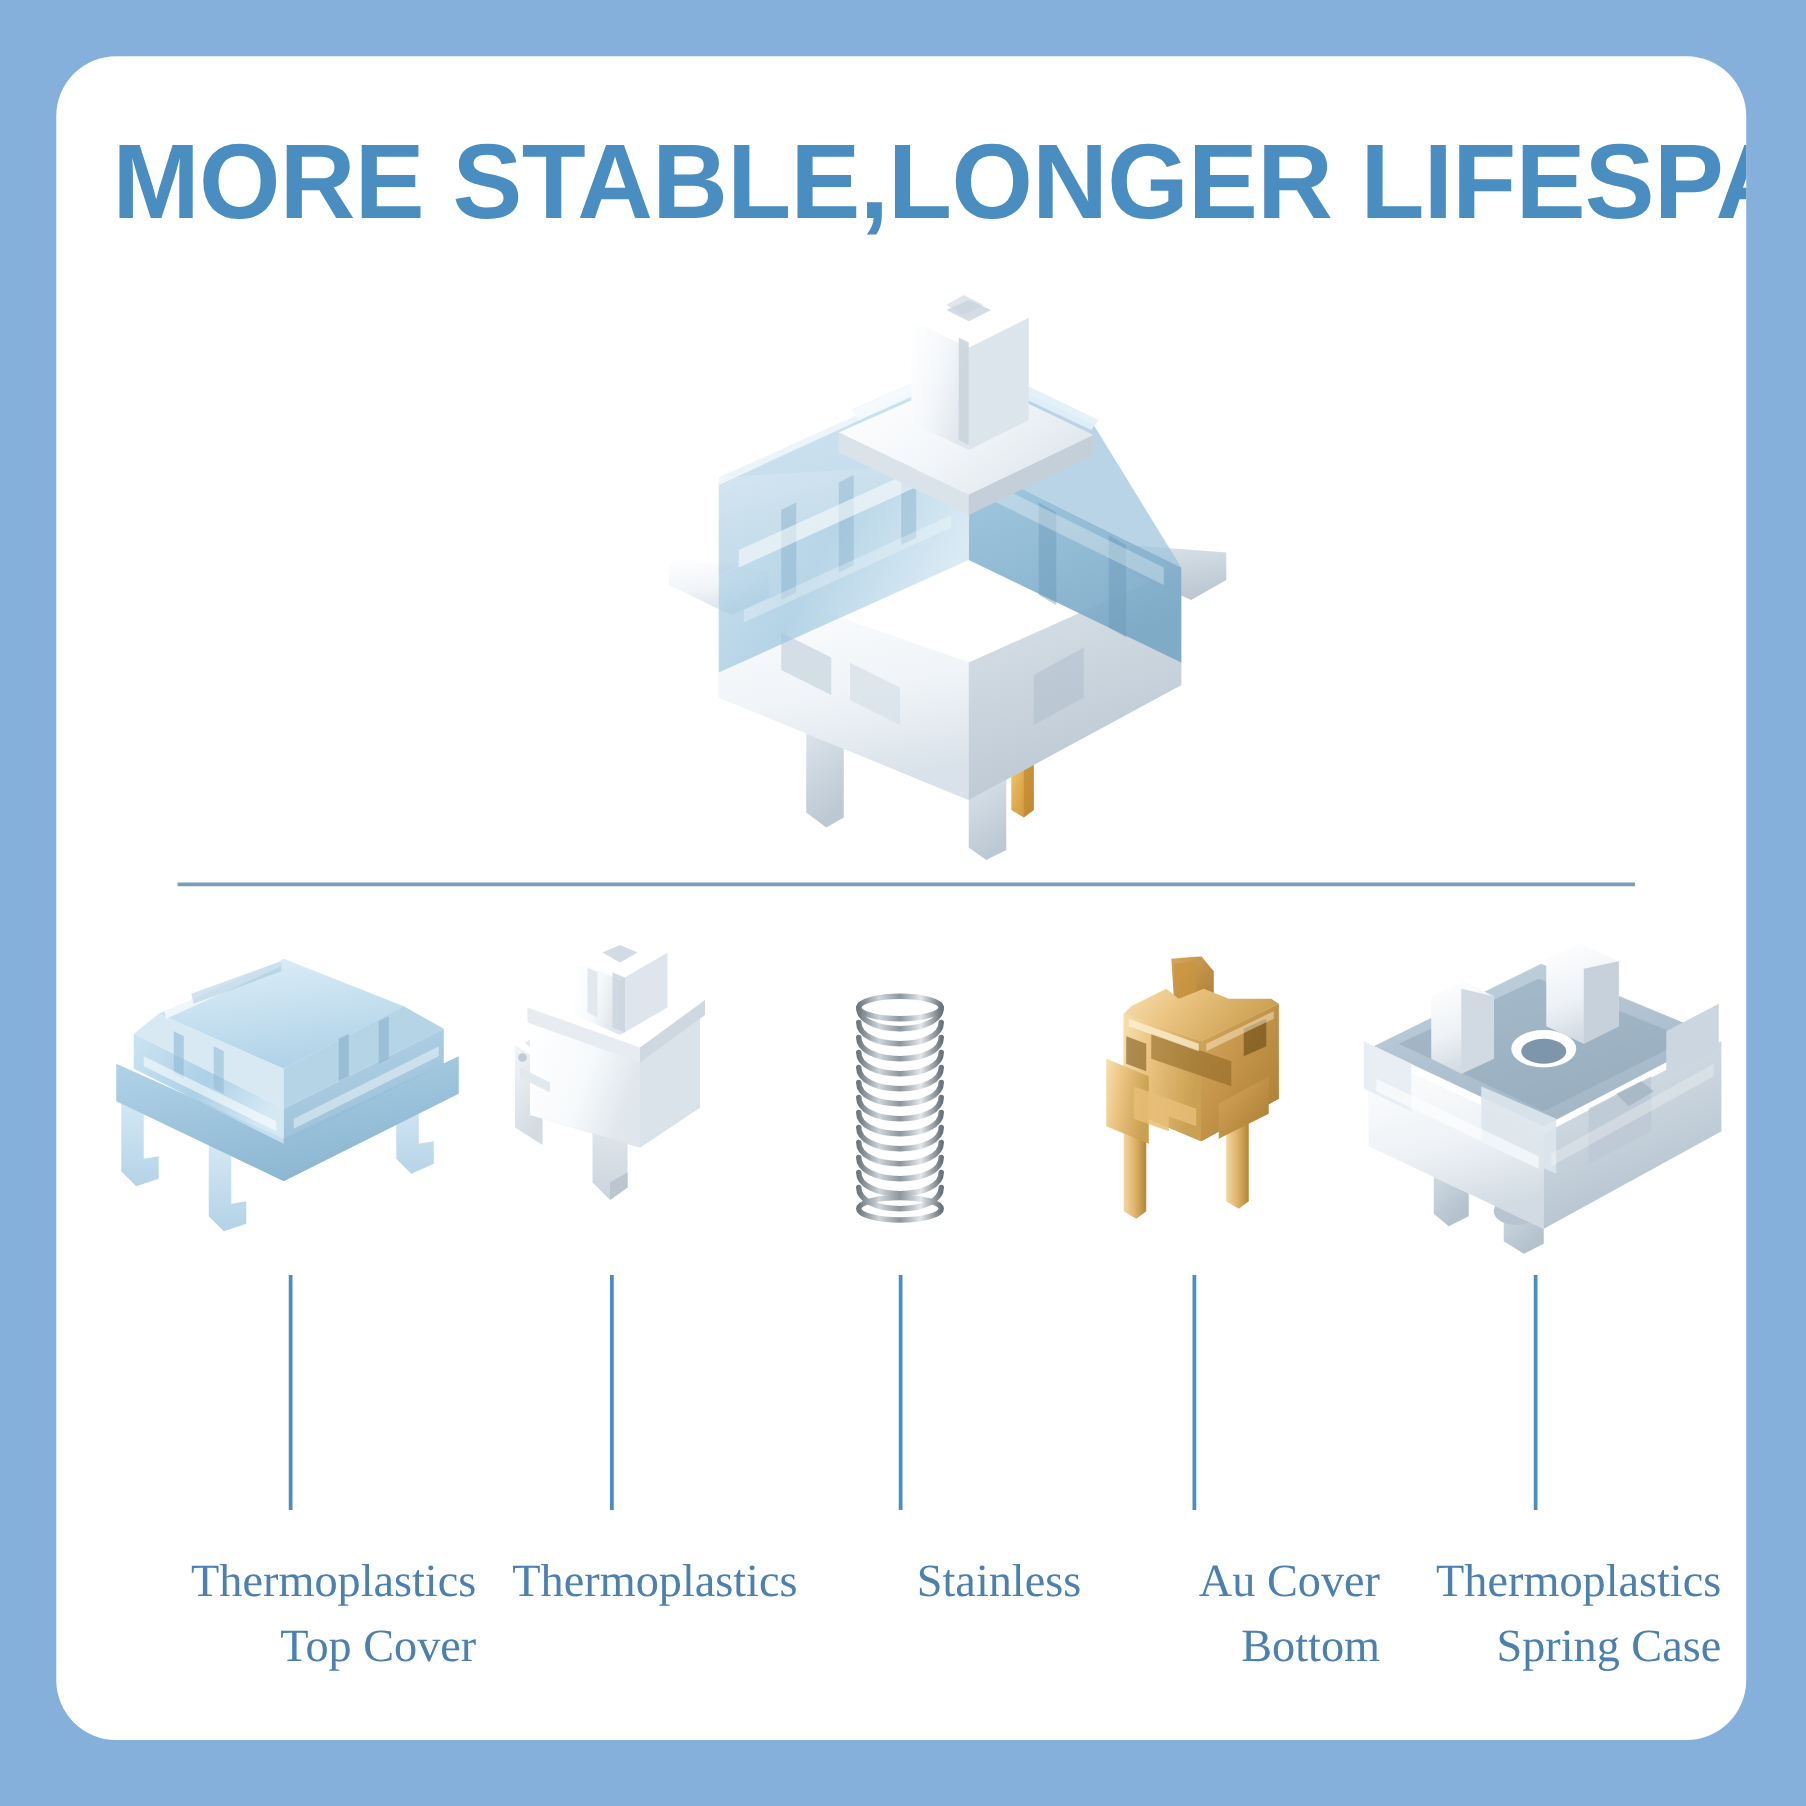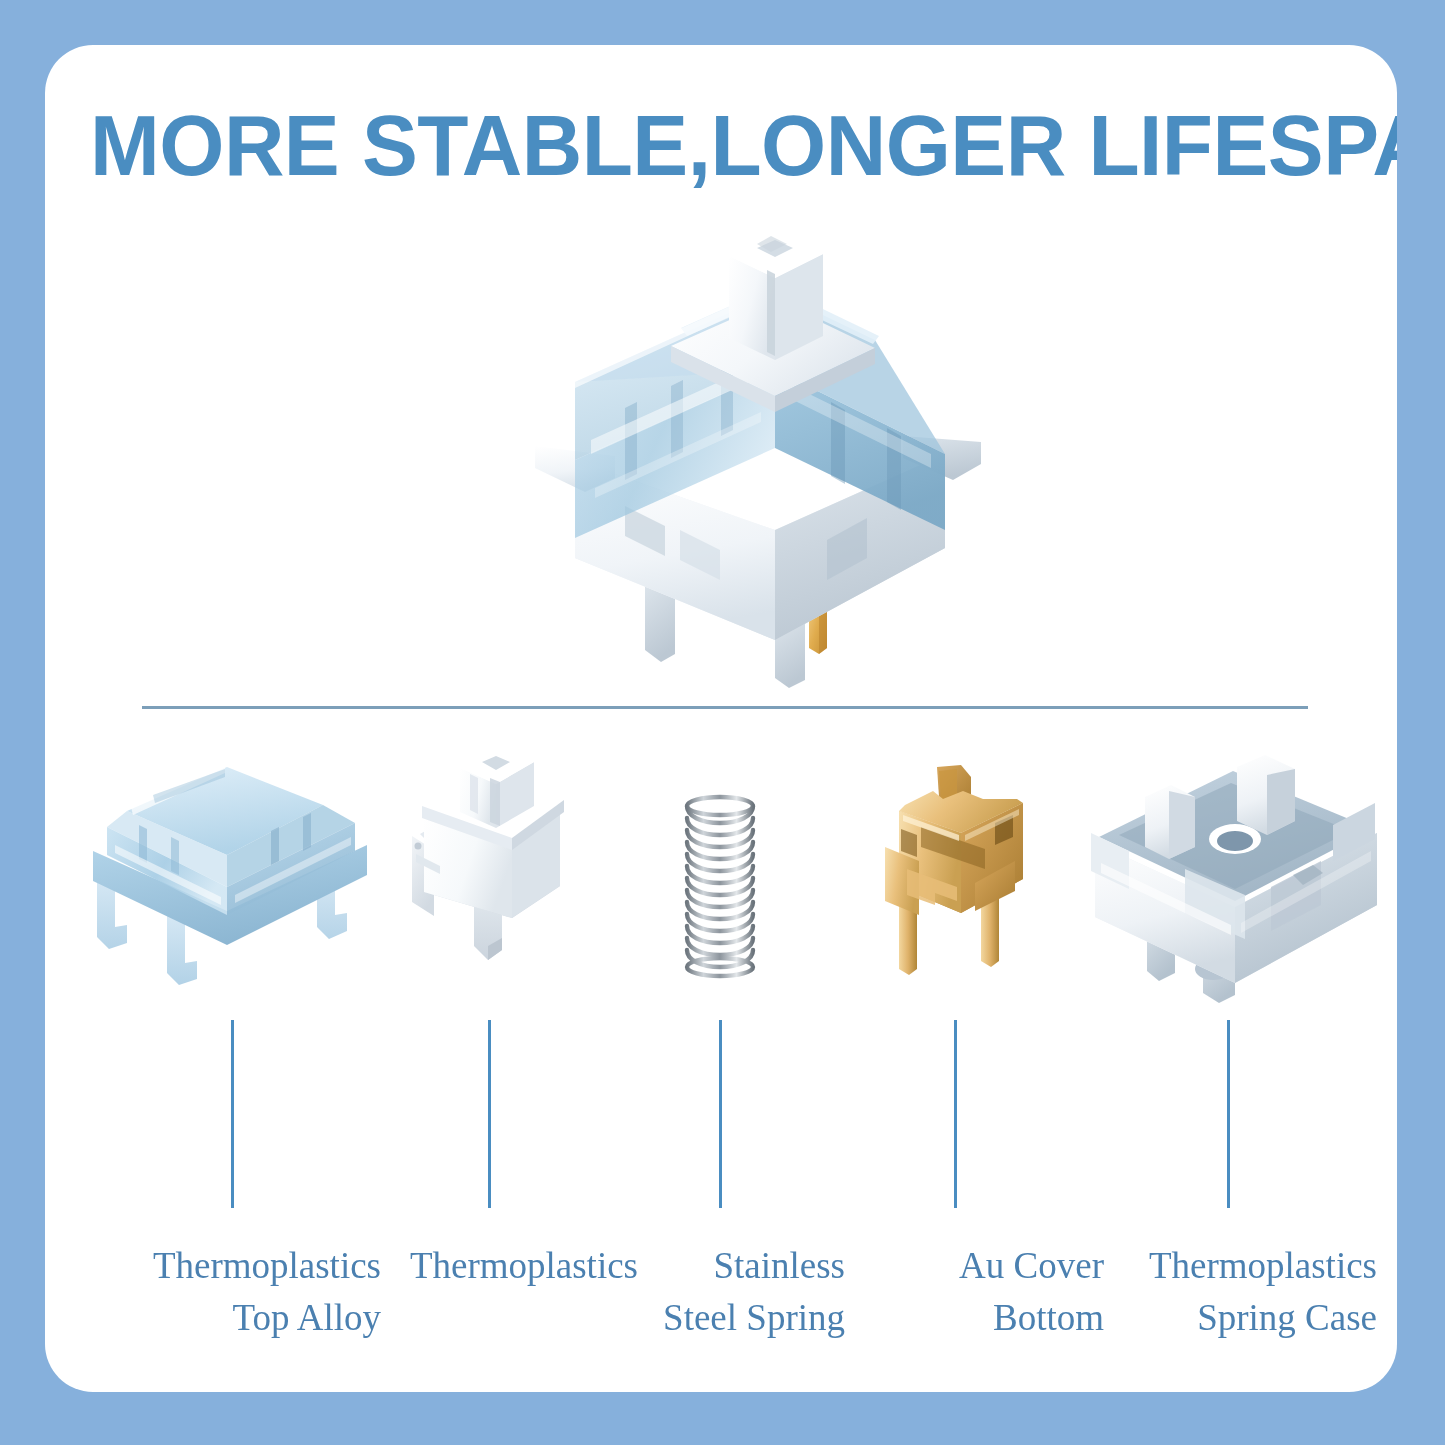--- a/index.html
+++ b/index.html
@@ -114,21 +114,21 @@
     color: #4b80b0;
     font-family: Liberation Serif, serif;
     font-size: 37px;
     line-height: 52px;
     white-space: nowrap;
   }
   .caption .l2line { display: block; }
 
   .caption.c0 { left: 36px;   width: 300px; }
   .caption.c1 { left: 293px;  width: 300px; }
-  .caption.c2 { left: 500px;  width: 300px; }
+  .caption.c2 { left: 520px;  width: 300px; }
   .caption.c3 { left: 759px;  width: 300px; }
   .caption.c4 { left: 1032px; width: 300px; }
 </style>
 </head>
 <body style="background: rgb(134, 176, 220);">
 
 <div class="card" style="background: rgb(255, 255, 255);">
 
   <div class="headline" style="color: rgb(74, 141, 193);">MORE STABLE,LONGER LIFESPAN</div>
 
@@ -466,28 +466,27 @@
 
   <div class="leader l0" style="background: rgb(74, 141, 193);"></div>
   <div class="leader l1" style="background: rgb(74, 141, 193);"></div>
   <div class="leader l2" style="background: rgb(74, 141, 193);"></div>
   <div class="leader l3" style="background: rgb(74, 141, 193);"></div>
   <div class="leader l4" style="background: rgb(74, 141, 193);"></div>
 
   <div class="captions">
     <div class="caption c0" style="color: rgb(75, 128, 176);">
       <span>Thermoplastics</span>
-      <span class="l2line">Top Alloy</span>
+      <span class="l2line">Top Cover</span>
     </div>
     <div class="caption c1" style="color: rgb(75, 128, 176);">
       <span>Thermoplastics</span>
     </div>
     <div class="caption c2" style="color: rgb(75, 128, 176);">
       <span>Stainless</span>
-      <span class="l2line">Steel Spring</span>
     </div>
     <div class="caption c3" style="color: rgb(75, 128, 176);">
       <span>Au Cover</span>
       <span class="l2line">Bottom</span>
     </div>
     <div class="caption c4" style="color: rgb(75, 128, 176);">
       <span>Thermoplastics</span>
       <span class="l2line">Spring Case</span>
     </div>
   </div>

